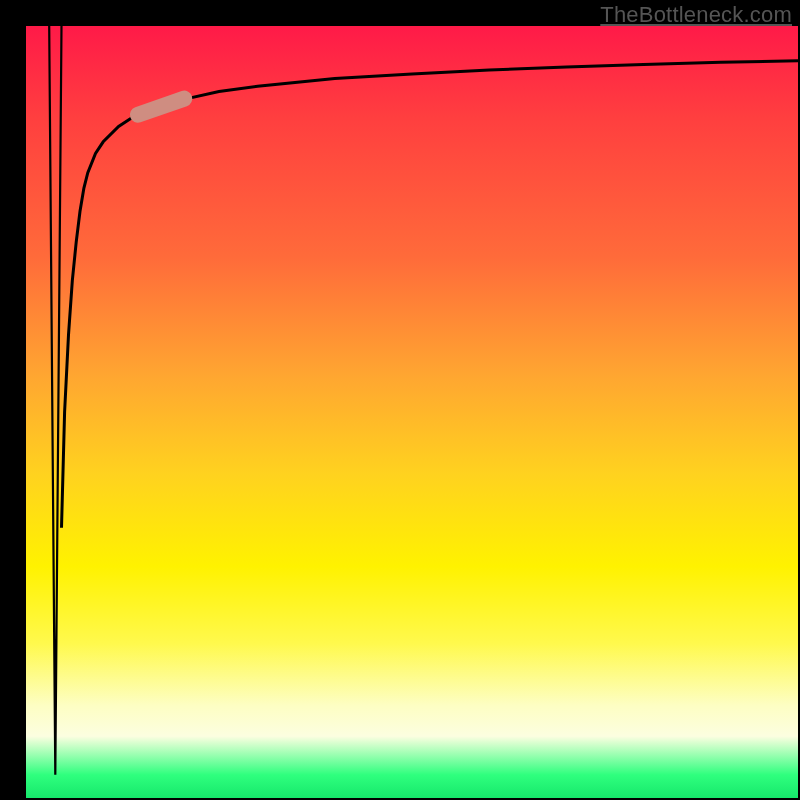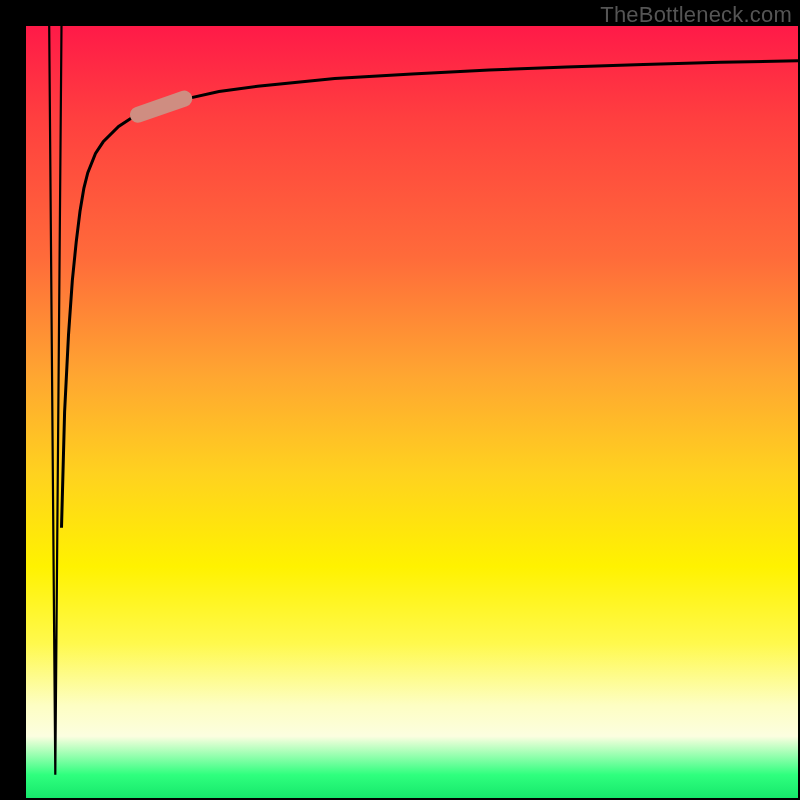--- a/index.html
+++ b/index.html
@@ -12,20 +12,21 @@
     overflow: hidden;
   }
   .watermark {
     position: absolute;
     top: 2px;
     right: 8px;
     color: #555;
     font-size: 22px;
     letter-spacing: 0.2px;
     z-index: 50;
+    text-decoration: underline;
   }
   .frame {
     position: absolute;
     top: 26px;
     left: 26px;
     width: 772px;
     height: 772px;
     background: linear-gradient(to bottom,
       #ff1a48 0%,
       #ff3f3f 12%,

